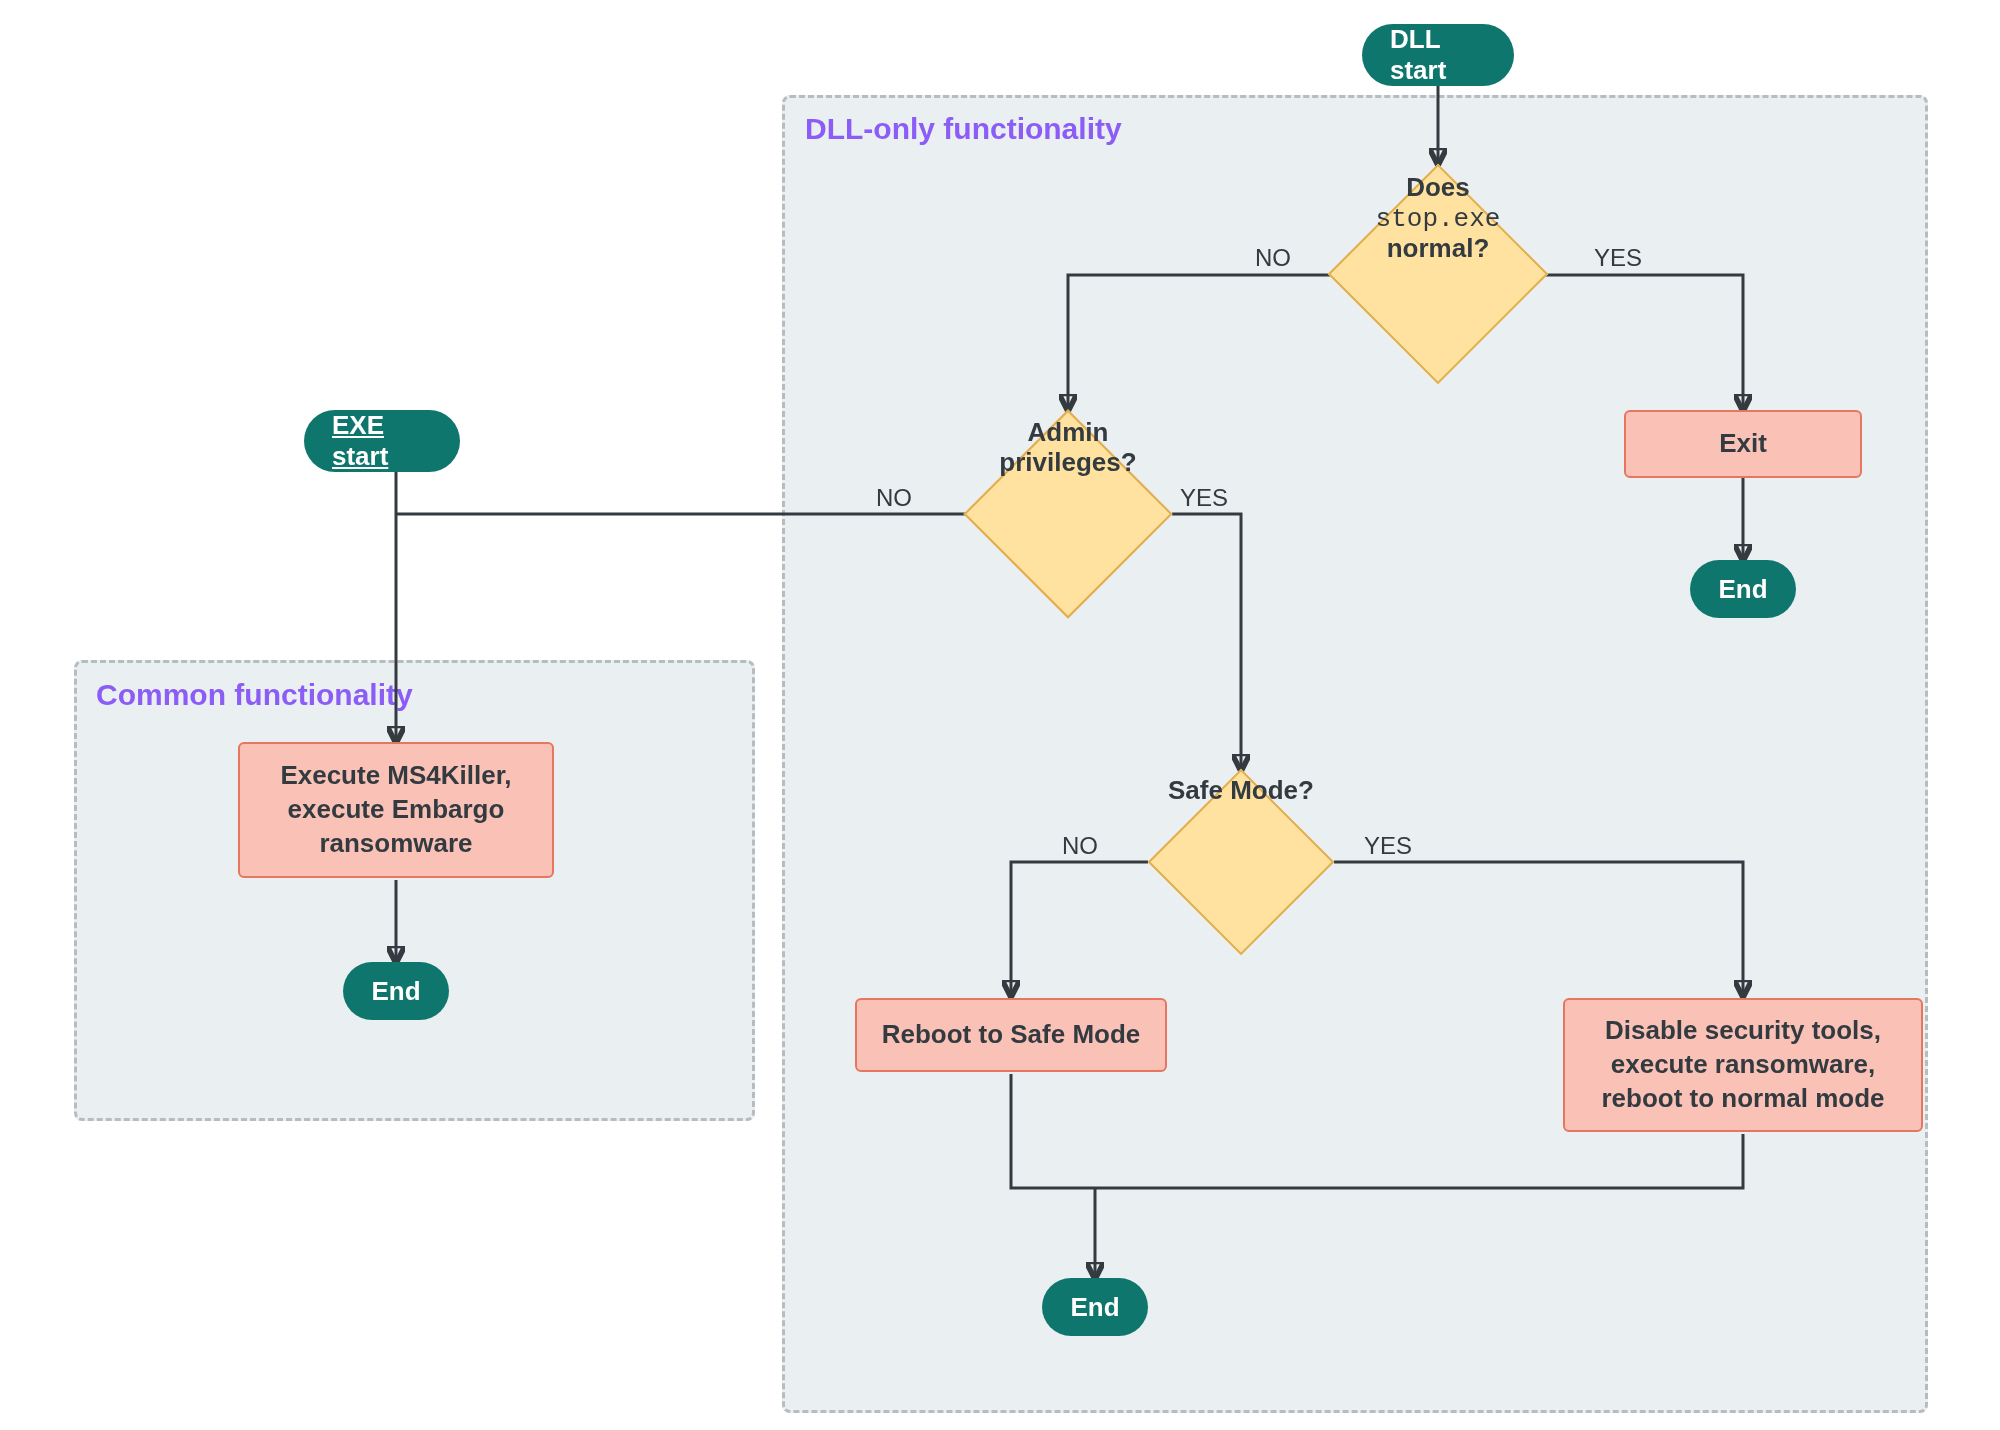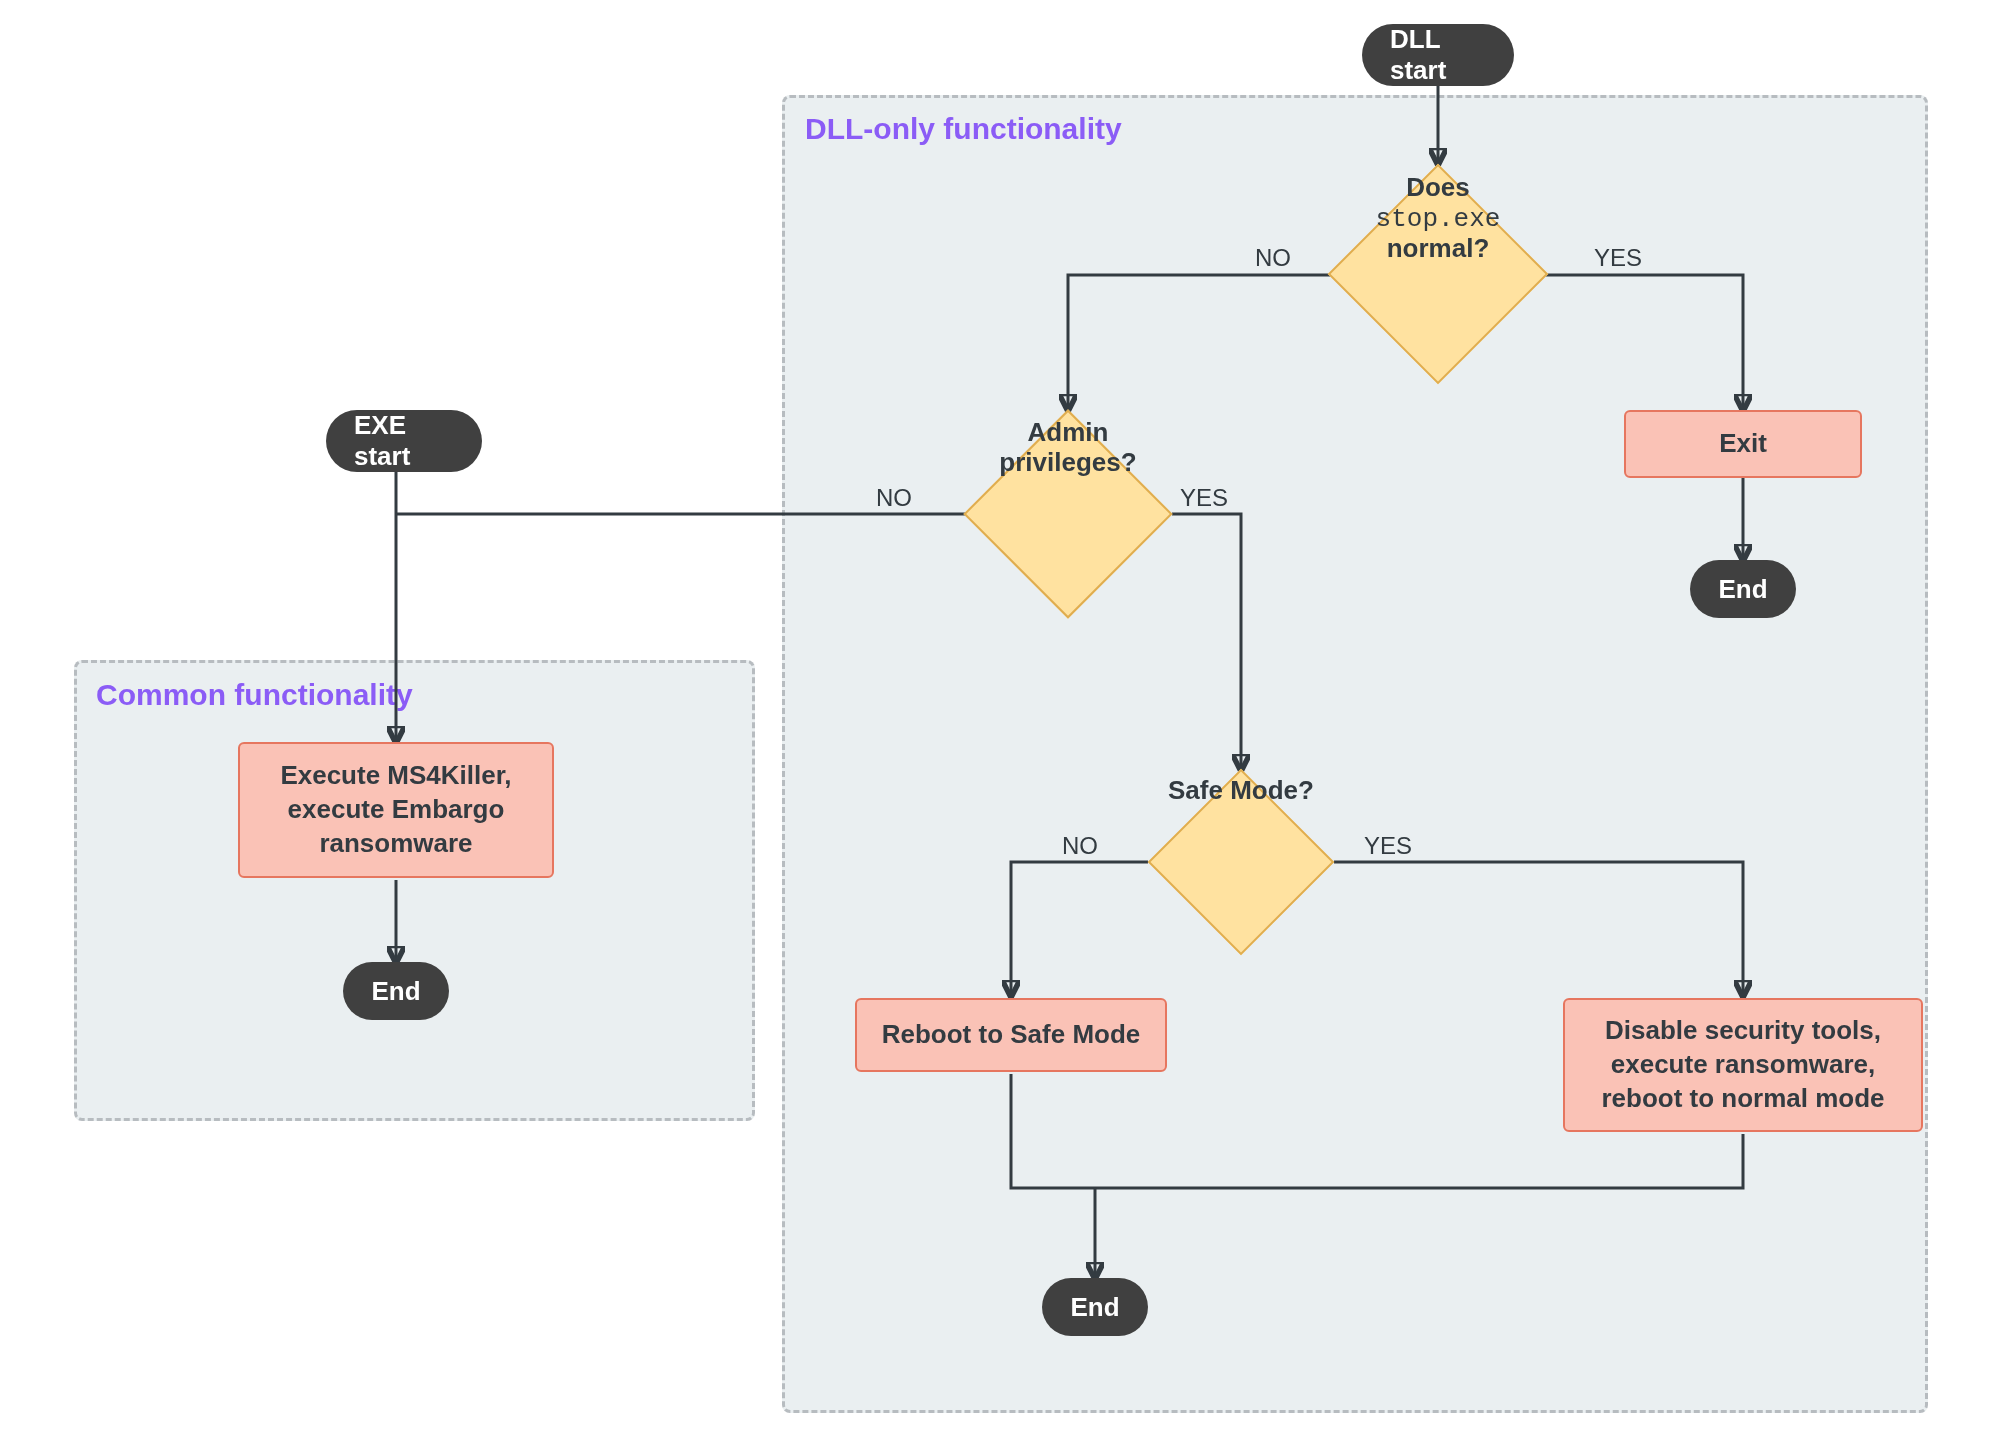--- a/index.html
+++ b/index.html
@@ -26,21 +26,21 @@
     position: absolute;
     font-size: 30px;
     color: #8b5cf6;
     font-weight: 700;
     white-space: nowrap;
   }
 
   
   .terminal {
     position: absolute;
-    background: #404040;
+    background: #0f766e;
     color: #ffffff;
     font-size: 26px;
     font-weight: 600;
     border-radius: 999px;
     display: flex;
     align-items: center;
     justify-content: center;
     min-height: 58px;
     padding: 0 28px;
     box-sizing: border-box;
@@ -159,21 +159,21 @@
 
     <path d="M 1011 1074 V 1188 H 1095"></path>
 
     <path d="M 1743 1134 V 1188 H 1095"></path>
 
     <line x1="1095" y1="1188" x2="1095" y2="1276" marker-end="url(#arrow)"></line>
   </svg>
 
   <div class="terminal" style="left:1362px; top:24px; width:152px;">DLL start</div>
 
-  <div class="terminal" style="left:326px; top:410px; width:156px;">EXE start</div>
+  <div class="terminal" style="left:304px; top:410px; width:156px;text-decoration:underline;">EXE start</div>
 
   <div class="terminal" style="left:1690px; top:560px; width:106px;">End</div>
 
   <div class="terminal" style="left:343px; top:962px; width:106px;">End</div>
 
   <div class="terminal" style="left:1042px; top:1278px; width:106px;">End</div>
 
   <div class="diamond" style="left:1360px; top:196px; width:156px; height:156px;">
     <div class="diamond-label">
       <span>

